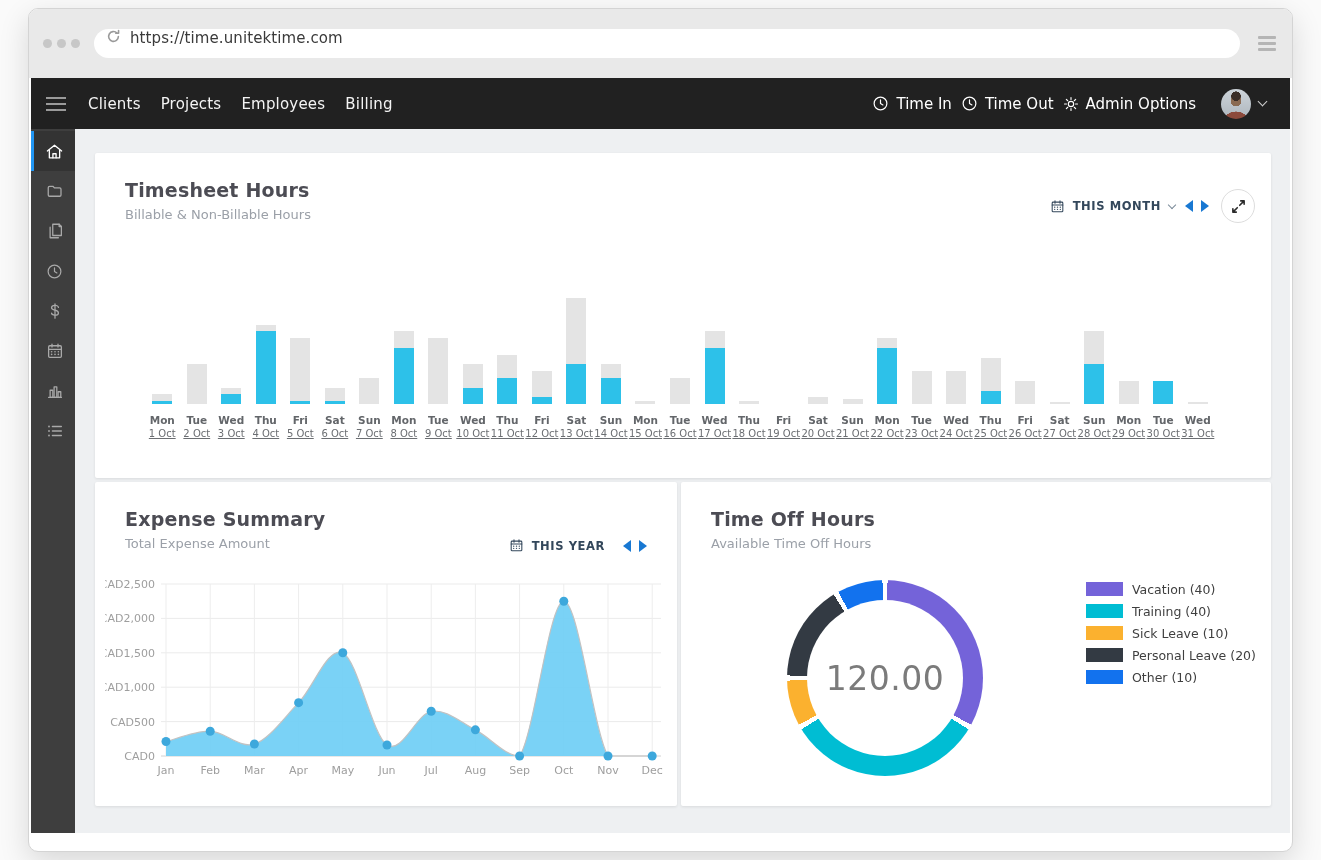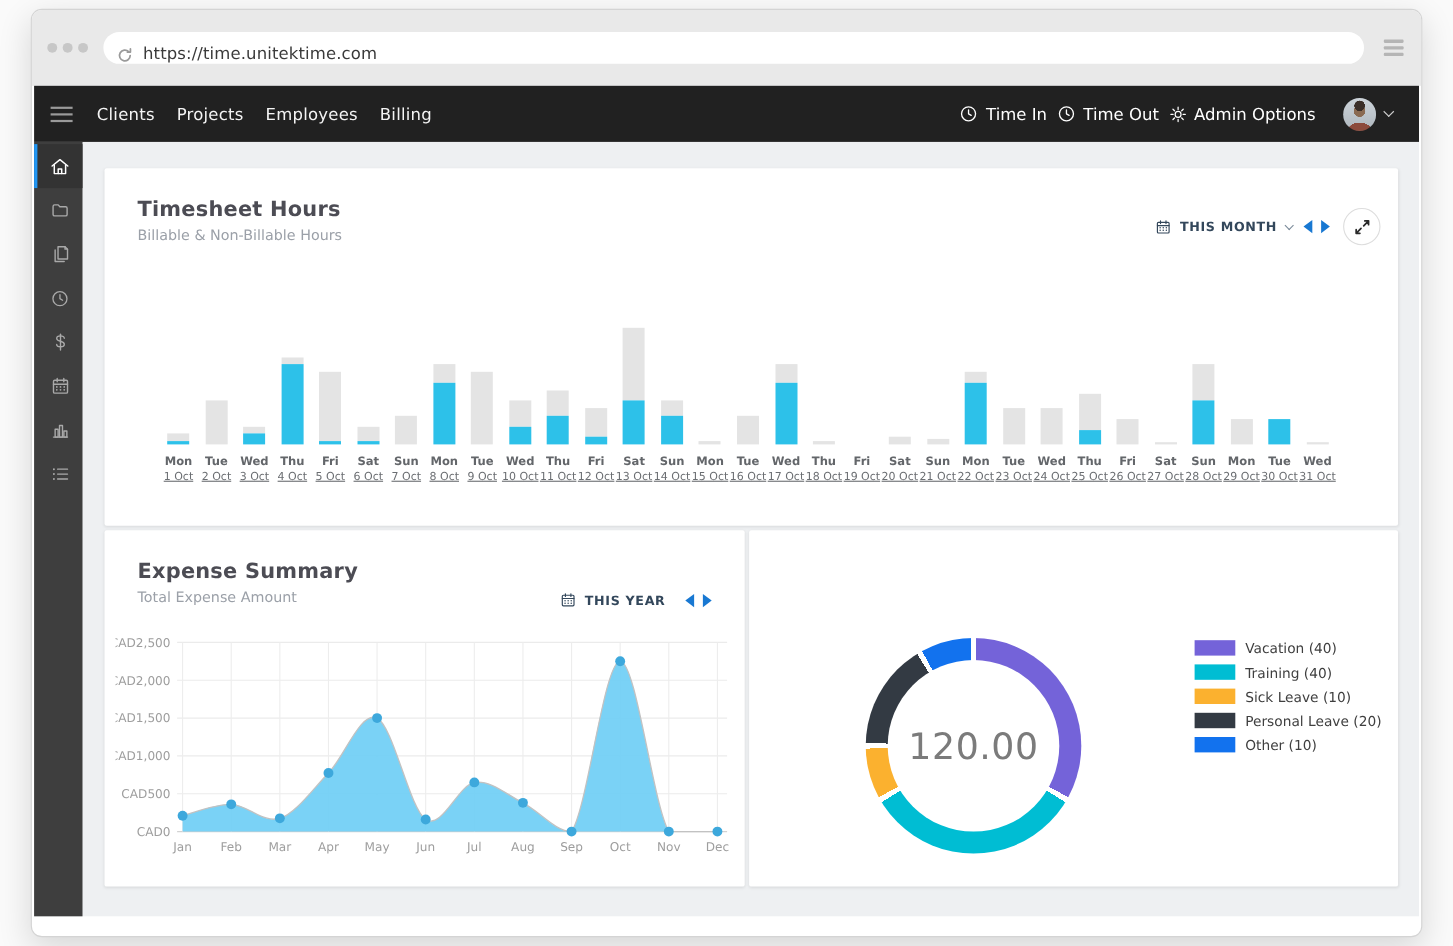--- a/index.html
+++ b/index.html
@@ -6,21 +6,21 @@
   html,body { width:1321px; height:860px; background:#fafafa; font-family:"DejaVu Sans","Liberation Sans",sans-serif; overflow:hidden; }
 
   
   .browser-window { position:absolute; left:28px; top:8px; width:1265px; height:844px;
     background:#ffffff; border:1px solid #d4d4d4; border-radius:10px;
     box-shadow:0 10px 30px rgba(0,0,0,.14); overflow:hidden; }
   .chrome-bar { position:relative; height:69px; background:#e9e9e9; display:flex; align-items:center; }
   .traffic-dots { display:flex; gap:5px; margin-left:14px; }
   .traffic-dots i { width:9px; height:9px; border-radius:50%; background:#c7c7c7; }
   .url-pill { flex:1; margin:0 18px 0 14px; height:29px; background:#ffffff; border-radius:15px;
-    display:flex; align-items:flex-end; padding:0 12px; }
+    display:flex; align-items:flex-start; padding:0 12px; }
   .url-text { font-size:15px; color:#3a3a3a; margin-left:9px; letter-spacing:.1px; }
   .chrome-menu { width:18px; margin-right:16px; display:flex; flex-direction:column; gap:3px; }
   .chrome-menu i { height:3px; background:#b5b5b5; border-radius:1px; }
 
   
   .viewport { position:absolute; left:2px; right:2px; top:69px; height:755px; background:#eef0f2; }
   .navbar { height:51px; background:#212121; display:flex; align-items:center; }
   .nav-burger { width:20px; margin:0 22px 0 15px; display:flex; flex-direction:column; gap:4px; cursor:pointer; }
   .nav-burger i { height:2px; background:#9a9a9a; }
   .nav-menu { display:flex; gap:20px; list-style:none; }
@@ -618,20 +618,24 @@
                   <circle cx="326.20000000000005" cy="137.28" r="4.5" fill="#3da8dc"></circle>
                   <circle cx="370.40000000000003" cy="155.856" r="4.5" fill="#3da8dc"></circle>
                   <circle cx="414.6" cy="182" r="4.5" fill="#3da8dc"></circle>
                   <circle cx="458.8" cy="27.19999999999999" r="4.5" fill="#3da8dc"></circle>
                   <circle cx="503" cy="182" r="4.5" fill="#3da8dc"></circle>
                   <circle cx="547.2" cy="182" r="4.5" fill="#3da8dc"></circle>
                 </svg></div>
           </div>
 
           <div class="card card-timeoff">
+            <div class="card-head">
+              <div class="card-title">Time Off Hours</div>
+              <div class="card-sub">Available Time Off Hours</div>
+            </div>
             <div class="donut" id="donut" style="background: conic-gradient(rgb(255, 255, 255) 0deg, rgb(255, 255, 255) 1.5deg, rgb(116, 99, 217) 1.5deg, rgb(116, 99, 217) 118.5deg, rgb(255, 255, 255) 118.5deg, rgb(255, 255, 255) 120deg, rgb(255, 255, 255) 120deg, rgb(255, 255, 255) 121.5deg, rgb(0, 189, 211) 121.5deg, rgb(0, 189, 211) 238.5deg, rgb(255, 255, 255) 238.5deg, rgb(255, 255, 255) 240deg, rgb(255, 255, 255) 240deg, rgb(255, 255, 255) 241.5deg, rgb(251, 177, 47) 241.5deg, rgb(251, 177, 47) 268.5deg, rgb(255, 255, 255) 268.5deg, rgb(255, 255, 255) 270deg, rgb(255, 255, 255) 270deg, rgb(255, 255, 255) 271.5deg, rgb(51, 58, 67) 271.5deg, rgb(51, 58, 67) 328.5deg, rgb(255, 255, 255) 328.5deg, rgb(255, 255, 255) 330deg, rgb(255, 255, 255) 330deg, rgb(255, 255, 255) 331.5deg, rgb(18, 114, 238) 331.5deg, rgb(18, 114, 238) 358.5deg, rgb(255, 255, 255) 358.5deg, rgb(255, 255, 255) 360deg);">
               <div class="donut-hole">
                 <span class="donut-total">120.00</span>
               </div>
             </div>
             <div class="legend" id="donut-legend">
                 <div class="legend-row">
                   <span class="legend-swatch" style="background: rgb(116, 99, 217);"></span>
                   <span class="legend-text">Vacation (40)</span>
                 </div>

